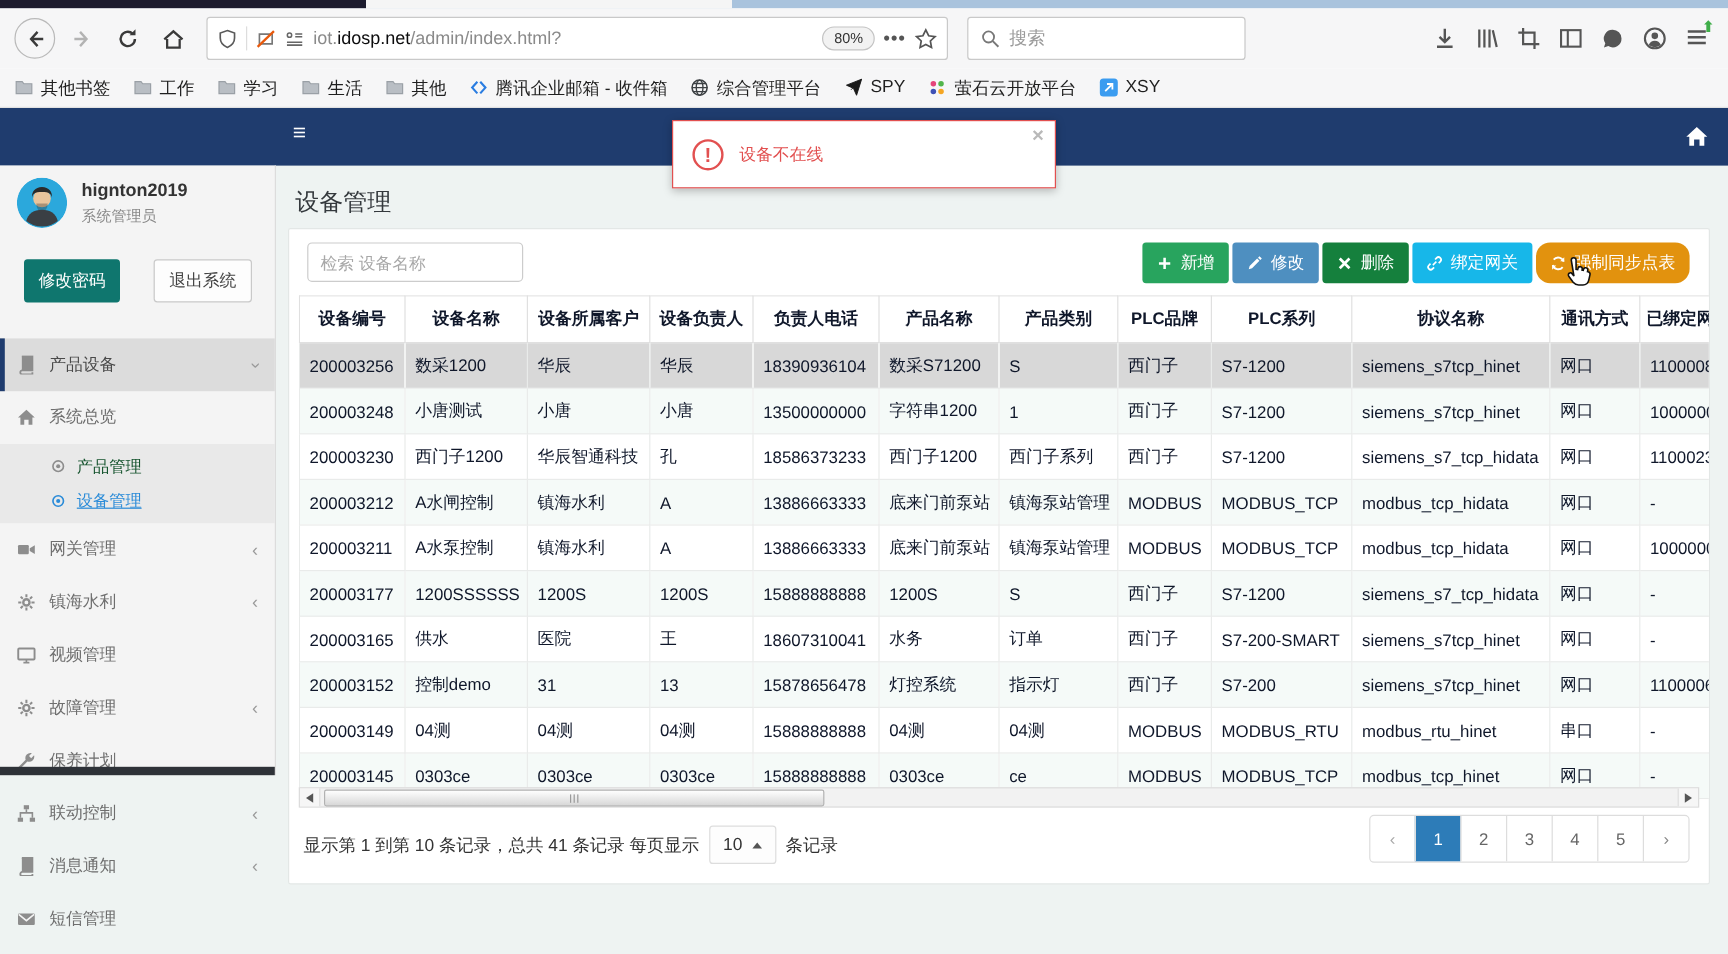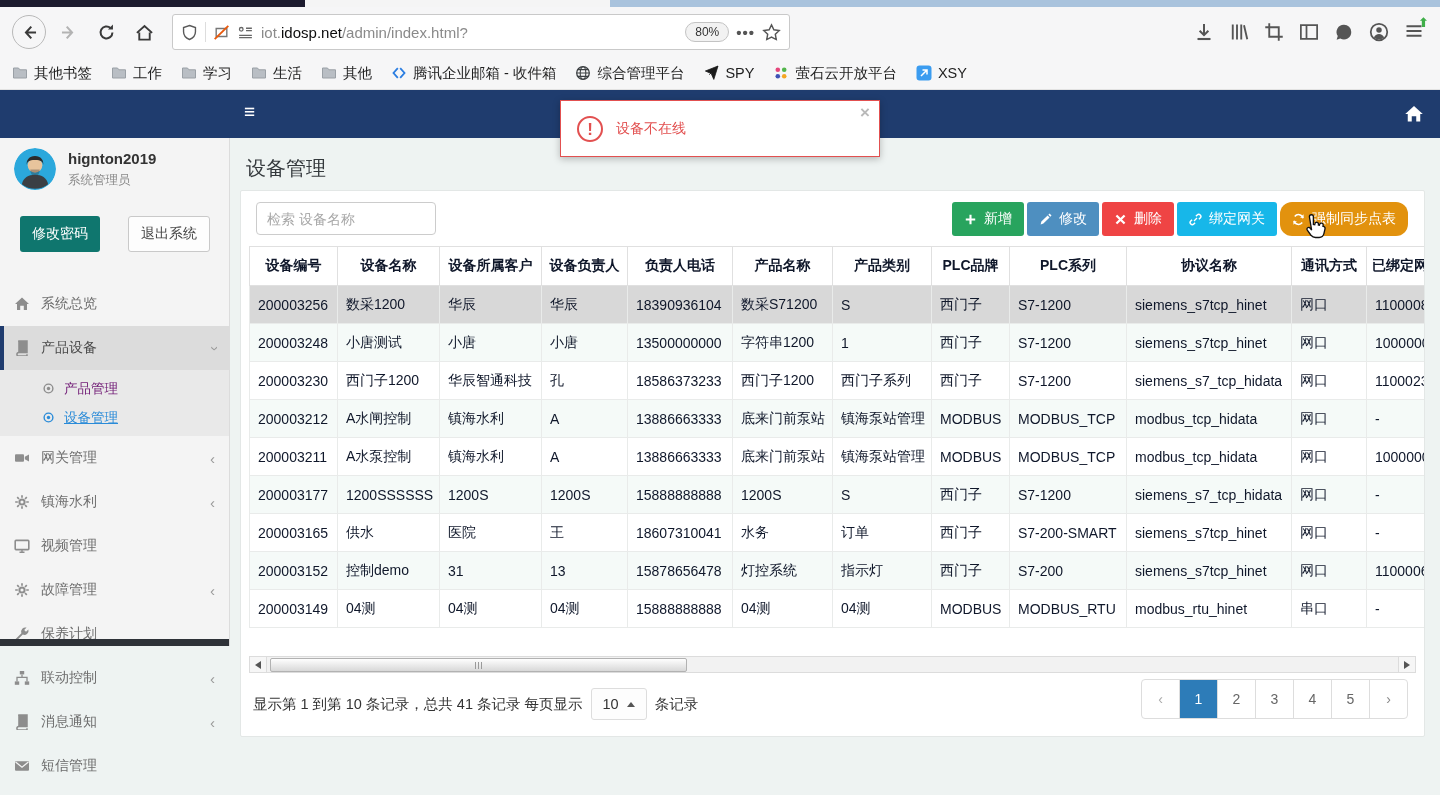--- a/index.html
+++ b/index.html
@@ -61,21 +61,21 @@
   .user-btns{display:flex;gap:28px;margin:26px 0 0 20px}
   .btn-cyan{background:#0f766e;color:#fff;border:none;padding:8px 12px;font-size:14px;border-radius:3px}
   .btn-plain{background:#fdfdfd;color:#444;border:1px solid #c9c9c9;padding:8px 12px;font-size:14px;border-radius:3px}
   .menu{margin-top:30px}
   .menu-item{height:44px;display:flex;align-items:center;gap:11px;padding:0 14px;color:#6e6e6e;font-size:14px;position:relative}
   .menu-item .icon{width:16px;height:16px;color:#8d8d8d}
   .menu-item.expanded{background:#dcdcdc;border-left:4px solid #1f3c6e;padding-left:10px;color:#4a4a4a}
   .chev{margin-left:auto;color:#999;font-size:15px}
   .chev.down{transform:rotate(-90deg)}
   .submenu{background:#e9e9e9;padding:4px 0}
-  .submenu-item{height:29px;display:flex;align-items:center;gap:9px;padding-left:42px;color:#701a75;font-size:13.5px}
+  .submenu-item{height:29px;display:flex;align-items:center;gap:9px;padding-left:42px;color:#14532d;font-size:13.5px}
   .submenu-item .icon{width:13px;height:13px;color:#8d8d8d}
   .submenu-item.active{color:#2a8bd8;text-decoration:underline}
   .submenu-item.active .icon{color:#2a8bd8}
   .sidebar-footer{position:absolute;bottom:0;left:0;width:229px;height:7px;background:#2e3238}
 
   .main{position:absolute;top:48px;left:230px;width:1210px;height:657px}
   .page-title{position:absolute;top:17px;left:16px;font-size:20px;color:#34393d}
   .panel{position:absolute;top:52px;left:10px;width:1185px;height:547px;background:#fff;
          border:1px solid #e3e7e6;border-radius:2px;box-sizing:border-box;overflow:hidden}
   .panel-search{position:absolute;top:11px;left:15px;width:180px;height:33px;border:1px solid #ccc;
@@ -180,20 +180,29 @@
     <span class="url-text"><span>iot.</span><b>idosp.net</b><span>/admin/index.html?</span></span>
     <span class="zoom-pill">80%</span>
     <span class="dots3">•••</span>
     <span class="icon" style="width:19px;height:19px">
         <svg viewBox="0 0 16 16">
           <path d="M8 1.6l2 4.1 4.5.6-3.3 3.1.8 4.5L8 11.8l-4 2.1.8-4.5L1.5 6.3 6 5.7z" fill="none" stroke="#555" stroke-width="1.2"></path>
         </svg>
       </span>
   </div>
 
+  <div class="searchbar">
+    <span class="icon">
+        <svg viewBox="0 0 16 16">
+          <circle cx="6.8" cy="6.8" r="4.6" fill="none" stroke="#777" stroke-width="1.5"></circle>
+          <path d="M10.3 10.3L15 15" stroke="#777" stroke-width="1.6"></path>
+        </svg>
+      </span>
+    <span class="search-ph">搜索</span>
+  </div>
 
   <div class="toolicons">
     <span class="icon">
         <svg viewBox="0 0 16 16">
           <path d="M8 1.5V10M4.5 7L8 10.5 11.5 7" fill="none" stroke="#555" stroke-width="1.6"></path>
           <path d="M2.8 13.6h10.4" stroke="#555" stroke-width="1.7"></path>
         </svg>
       </span>
     <span class="icon">
         <svg viewBox="0 0 16 16">
@@ -351,37 +360,37 @@
       <span>
         <div class="user-name">hignton2019</div>
         <div class="user-role">系统管理员</div>
       </span>
     </div>
     <div class="user-btns">
       <button class="btn-cyan">修改密码</button>
       <button class="btn-plain">退出系统</button>
     </div>
     <div class="menu">
-        <div class="menu-item">
-          <span class="icon">
-            <svg viewBox="0 0 16 16">
-              <path d="M8 1.5L15 8h-2v6H9.8V9.8H6.2V14H3V8H1z" fill="currentColor"></path>
-            </svg>
-          </span>
-          <span>系统总览</span>
-        </div>
         <div class="menu-item expanded">
           <span class="icon">
             <svg viewBox="0 0 16 16">
               <path d="M4.2 1H13v11.6H4.6A1.7 1.7 0 0 0 2.9 14.3 1.7 1.7 0 0 0 4.6 16H13v-1.7" fill="none" stroke="currentColor" stroke-width="1.5"></path>
               <path d="M4.2 1H13v11.6H4.2z" fill="currentColor"></path>
             </svg>
           </span>
           <span>产品设备</span>
           <span class="chev down">‹</span>
+        </div>
+        <div class="menu-item">
+          <span class="icon">
+            <svg viewBox="0 0 16 16">
+              <path d="M8 1.5L15 8h-2v6H9.8V9.8H6.2V14H3V8H1z" fill="currentColor"></path>
+            </svg>
+          </span>
+          <span>系统总览</span>
         </div>
         <div class="submenu">
           <div class="submenu-item">
             <span class="icon" style="width:13px;height:13px">
               <svg viewBox="0 0 16 16">
                 <circle cx="8" cy="8" r="5.4" fill="none" stroke="currentColor" stroke-width="1.7"></circle>
                 <circle cx="8" cy="8" r="2.1" fill="currentColor"></circle>
               </svg>
             </span>
             <span>产品管理</span>
@@ -492,21 +501,21 @@
             <span>新增</span>
           </button>
           <button class="tbtn" style="background: rgb(78, 143, 192);">
             <span class="icon">
               <svg viewBox="0 0 16 16">
                 <path d="M2 14l.9-3.4L10.6 3 13 5.4 5.4 13zM11.5 2.1L13 .6 15.4 3l-1.5 1.5z" fill="currentColor"></path>
               </svg>
             </span>
             <span>修改</span>
           </button>
-          <button class="tbtn" style="background: #ef4444; text-align: right;">
+          <button class="tbtn" style="background: #15803d; text-align: right;">
             <span class="icon">
               <svg viewBox="0 0 16 16">
                 <path d="M3 3l10 10M13 3L3 13" stroke="currentColor" stroke-width="2.8"></path>
               </svg>
             </span>
             <span>删除</span>
           </button>
           <button class="tbtn" style="background: rgb(23, 183, 233);">
             <span class="icon">
               <svg viewBox="0 0 16 16">
@@ -679,20 +688,34 @@
                 <td>04测</td>
                 <td>15888888888</td>
                 <td>04测</td>
                 <td>04测</td>
                 <td>MODBUS</td>
                 <td>MODBUS_RTU</td>
                 <td>modbus_rtu_hinet</td>
                 <td>串口</td>
                 <td>-</td>
               </tr>
+              <tr>
+                <td>200003145</td>
+                <td>0303ce</td>
+                <td>0303ce</td>
+                <td>0303ce</td>
+                <td>15888888888</td>
+                <td>0303ce</td>
+                <td>ce</td>
+                <td>MODBUS</td>
+                <td>MODBUS_TCP</td>
+                <td>modbus_tcp_hinet</td>
+                <td>网口</td>
+                <td>-</td>
+              </tr>
             </tbody>
         </table>
       </div>
       <div class="hscroll">
         <span class="hs-btn hs-left">
             <span class="tri-l"></span>
           </span>
         <span class="hs-thumb">
             <span class="grip"></span>
           </span>

